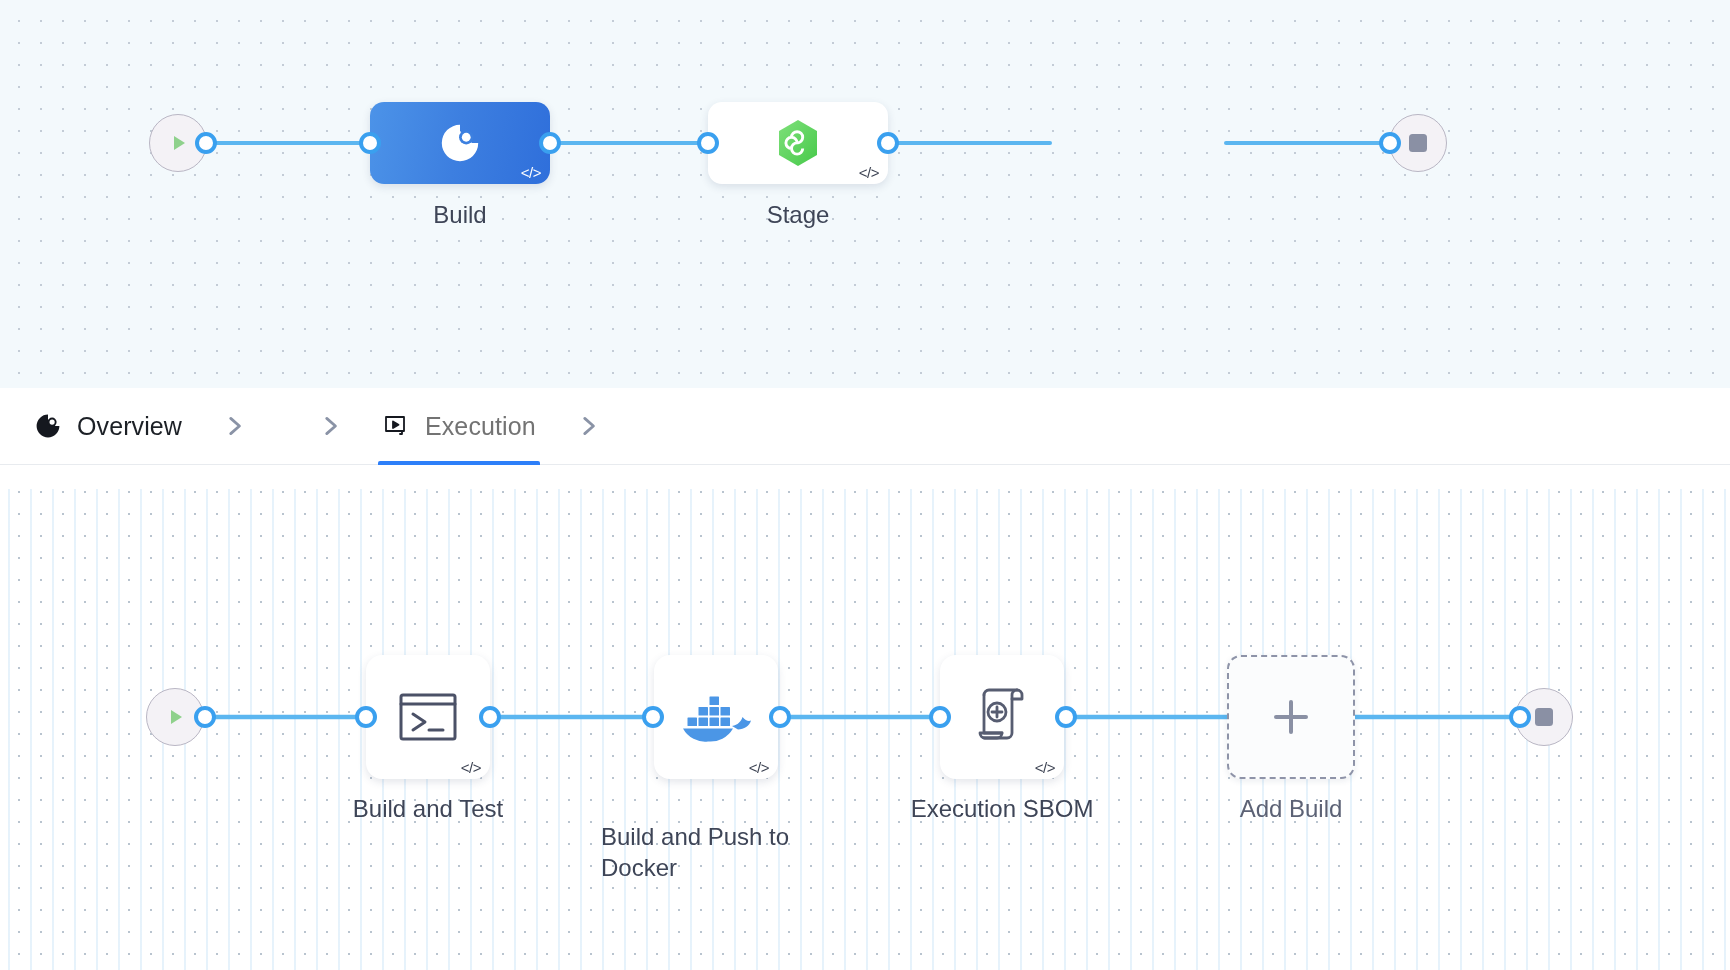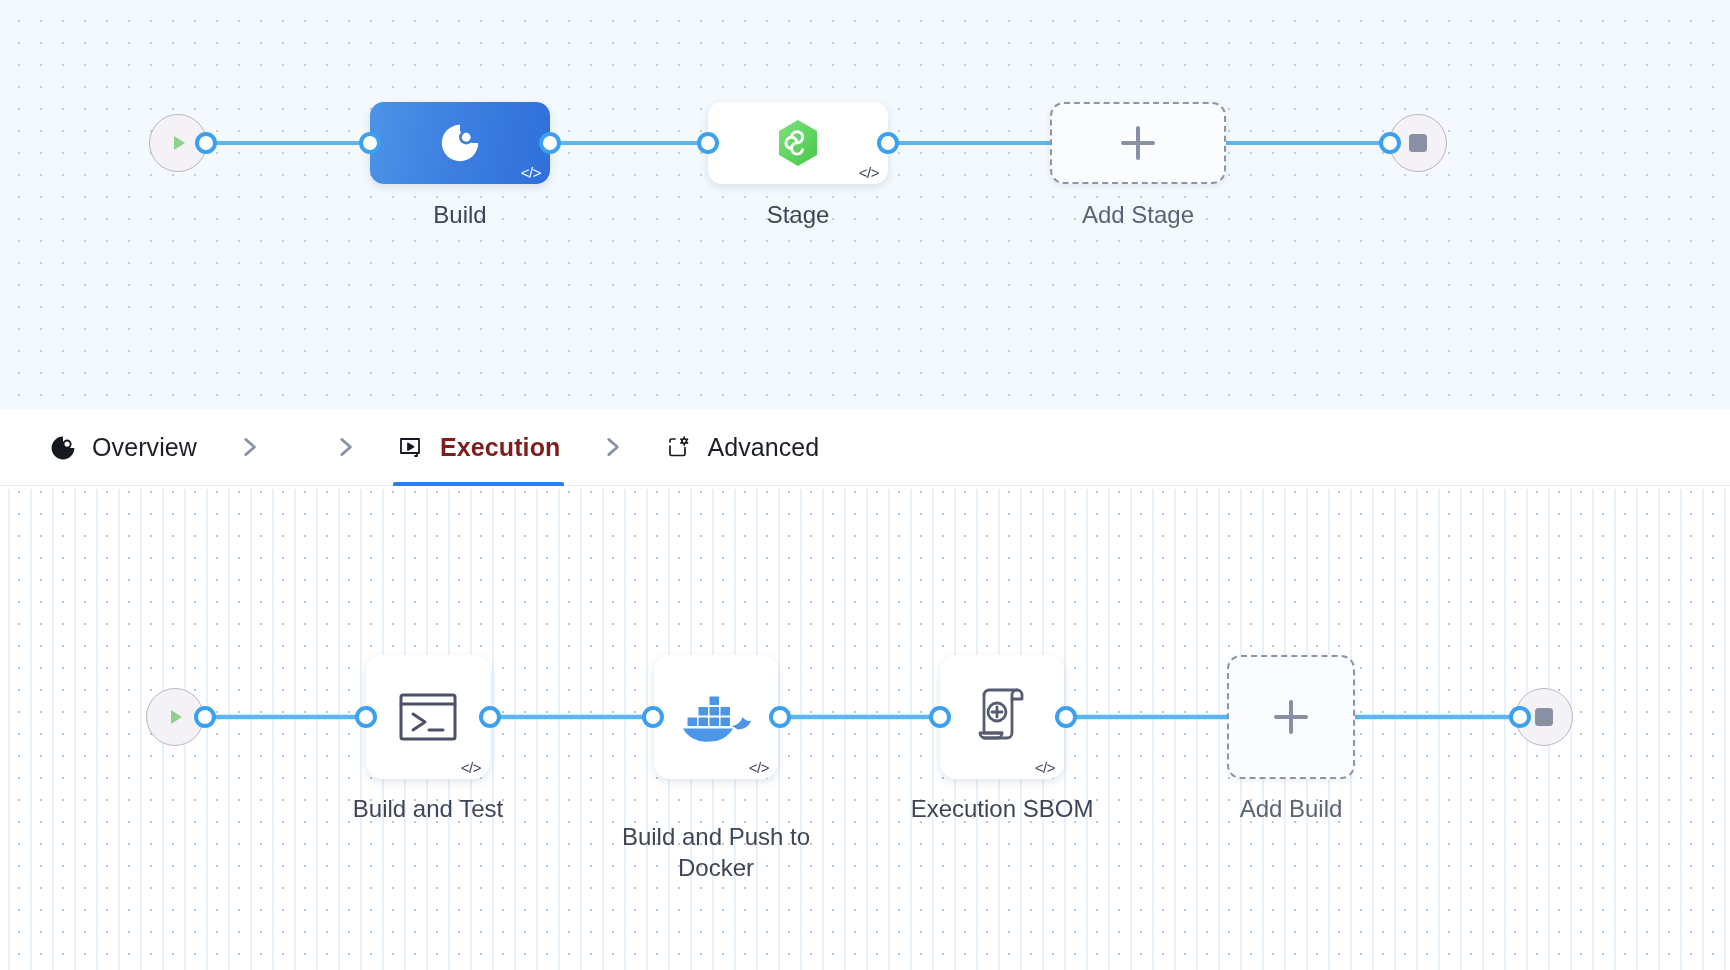--- a/index.html
+++ b/index.html
@@ -43,45 +43,46 @@
       repeating-linear-gradient(to right, rgba(210,232,248,0.55) 0px, rgba(210,232,248,0.55) 2px, transparent 2px, transparent 22px),
       radial-gradient(circle, #b9c4cf 1.1px, transparent 1.2px);
     background-size: 22px 100%, 22px 22px;
     background-position: 8px 0, 8px 14px;
   }
 
   
   .tabbar {
     position: absolute;
     left: 0;
-    top: 409px;
+    top: 388px;
     width: 1730px;
     height: 77px;
     background: #ffffff;
     display: flex;
-    padding-left: 45px;
+    align-items: center;
+    padding-left: 30px;
     border-bottom: 1px solid #e8ebef;
     z-index: 5;
   }
   .tab {
     display: flex;
     align-items: center;
     gap: 15px;
     height: 77px;
     padding: 0 4px;
     cursor: pointer;
     position: relative;
   }
   .tab-label {
     font-size: 25px;
     color: #1c2026;
     letter-spacing: 0.1px;
     white-space: nowrap;
   }
-  .tab.active .tab-label { font-weight: bold; color: #7f1d1d; }
+  .tab.active .tab-label { font-weight: normal; color: #737373; }
   .tab.active::after {
     content: "";
     position: absolute;
     left: 0; right: 0; bottom: 0;
     height: 4px;
     background: #2d7ff9;
     border-radius: 2px 2px 0 0;
   }
   .tab-icon { width: 28px; height: 28px; display: block; flex: none; }
   .tab-sep {
@@ -167,21 +168,21 @@
 
   
   .node-label {
     position: absolute;
     top: calc(50% + 56px);
     left: 50%;
     transform: translateX(-50%);
     font-size: 24px;
     color: #3e4557;
     white-space: nowrap;
-    text-align: center;
+    text-align: left;
     line-height: 1.3;
   }
   .node-label.wrap { white-space: normal; width: 230px; margin-top: 28px; }
   .node-label.step { top: calc(50% + 76px); }
   .node-label.muted { color: #5c6275; }
 
   
   .wires { position: absolute; left: 0; top: 0; width: 1730px; height: 100%; pointer-events: none; }
 
   .port {
@@ -246,26 +247,20 @@
           </defs>
           <path d="M26 3 L45 14 L45 38 L26 49 L7 38 L7 14 Z" fill="url(#hexg)"></path>
           <path d="M19.5 31.5 a5.6 5.6 0 1 1 5.6-5.6 a5.6 5.6 0 1 0 5.6 5.6 a5.6 5.6 0 1 1 -5.6 -5.6 a5.6 5.6 0 1 0 -5.6 -5.6" fill="none" stroke="#ffffff" stroke-width="2.9" stroke-linecap="round"></path>
         </svg>
         <span class="code-badge">&lt;/&gt;</span>
       </div>
       <span class="node-label">Stage</span>
     </div>
     <div class="port" style="left:888px; top:143px;"></div>
 
-    <div class="node" style="left:1138px; top:143px;">
-      <div class="add-card add-stage-card">
-        <span class="plus"></span>
-      </div>
-      <span class="node-label muted">Add Stage</span>
-    </div>
 
     <div class="port" style="left:1390px; top:143px;"></div>
     <div class="node" style="left:1418px; top:143px;">
       <div class="term">
         <svg width="22" height="22" viewBox="0 0 22 22">
           <rect x="2" y="2" width="18" height="18" rx="3.5" fill="#8a90a4"></rect>
         </svg>
       </div>
     </div>
   </div>
@@ -302,29 +297,20 @@
       </svg>
       <span class="tab-label">Execution</span>
     </div>
 
     <div class="tab-sep">
       <svg viewBox="0 0 24 24" fill="none" stroke="#8a93a6" stroke-width="2.6" stroke-linecap="round" stroke-linejoin="round">
         <polyline points="9,5 17,12 9,19"></polyline>
       </svg>
     </div>
 
-    <div class="tab">
-      <svg class="tab-icon" viewBox="0 0 28 28" fill="none" stroke="#15181f" stroke-width="1.7" stroke-linecap="round" stroke-linejoin="round">
-        <path d="M6 8 V6.5 A1.5 1.5 0 0 1 7.5 5 H11"></path>
-        <path d="M6 12 v8 a1.5 1.5 0 0 0 1.5 1.5 h12 A1.5 1.5 0 0 0 21 20 v-6.5"></path>
-        <circle cx="20.2" cy="7.1" r="2.3"></circle>
-        <path d="M20.2 3.2 v1.1 M20.2 9.9 v1.1 M16.9 5.2 l0.95 0.55 M22.55 8.45 l0.95 0.55 M16.9 9 l0.95 -0.55 M22.55 5.75 l0.95 -0.55"></path>
-      </svg>
-      <span class="tab-label">Advanced</span>
-    </div>
   </div>
 
   <div class="canvas canvas-steps">
 
     <svg class="wires">
       <g stroke="#5bb6f0" stroke-width="4.5" fill="none" stroke-linecap="round">
         <line x1="205" y1="228" x2="366" y2="228"></line>
         <line x1="490" y1="228" x2="653" y2="228"></line>
         <line x1="780" y1="228" x2="940" y2="228"></line>
         <line x1="1066" y1="228" x2="1228" y2="228"></line>

